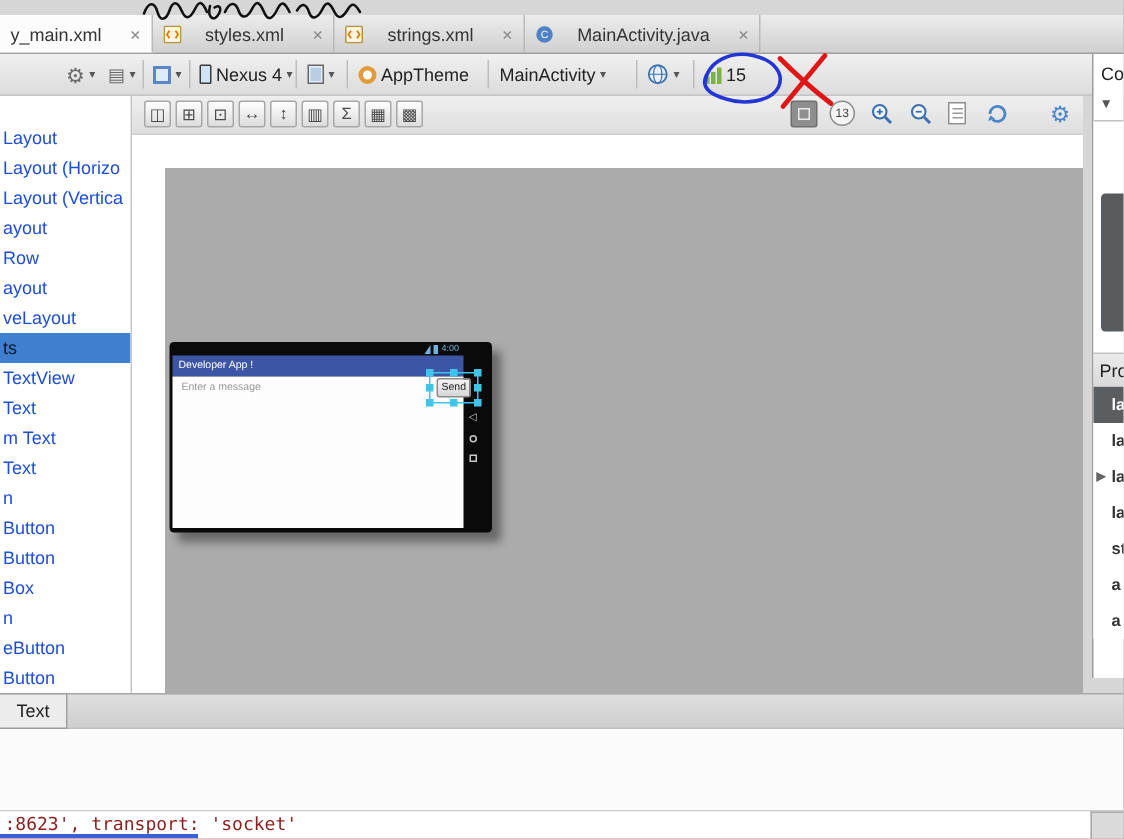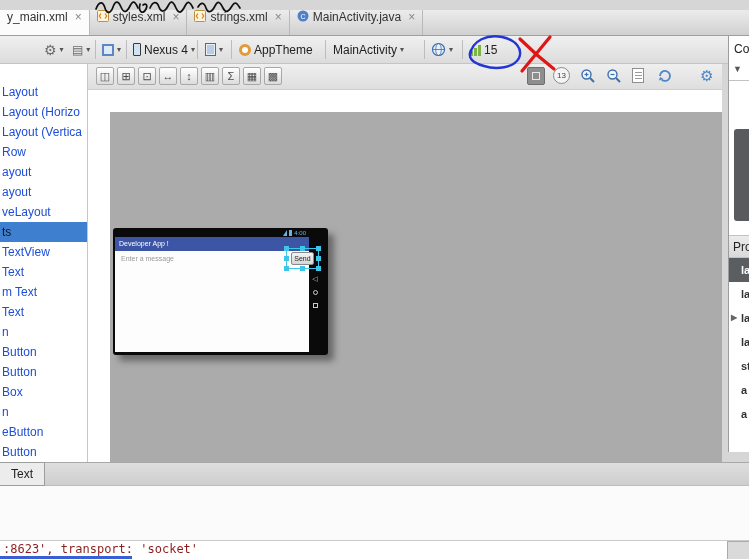--- a/index.html
+++ b/index.html
@@ -3,21 +3,21 @@
 <meta charset="utf-8">
 <style>
   *{box-sizing:border-box;margin:0;padding:0}
   html,body{width:749px;height:559px}
   body{position:relative;overflow:hidden;background:#d6d6d6;font-family:"Liberation Sans",sans-serif;font-size:12px;color:#333}
   .abs{position:absolute}
 
   #topstrip{left:0;top:0;width:749px;height:10px;background:#d6d6d6}
 
   #tabbar{left:0;top:10px;width:749px;height:26px;background:linear-gradient(#ececec,#d0d0d0);border-bottom:1px solid #9f9f9f;display:flex;align-items:stretch}
-  .tab{display:flex;align-items:flex-start;gap:4px;padding:0 7px;border-right:1px solid #b9b9b9;color:#333;cursor:default;white-space:nowrap}
+  .tab{display:flex;align-items:center;gap:16px;padding:0 7px;border-right:1px solid #b9b9b9;color:#333;cursor:default;white-space:nowrap}
   .tab.active{background:#fcfcfc}
   .tab .close{color:#888;font-size:12px;margin-left:3px}
   .ficon{width:12px;height:12px;flex:0 0 auto}
 
   #toolbar1{left:0;top:36px;width:749px;height:28px;background:linear-gradient(#f0f0f0,#dcdcdc);border-bottom:1px solid #c4c4c4}
   .tgroup{position:absolute;top:0;height:27px;display:flex;align-items:center;gap:3px;font-size:12px;color:#222;white-space:nowrap}
   .sep{position:absolute;top:4px;height:19px;border-left:1px solid #bdbdbd}
   .caret{font-size:8px;color:#555}
   .gear-glyph{font-size:14px;color:#6b6b6b}
   .panel-glyph{font-size:12px;color:#6b6b6b}
@@ -173,22 +173,22 @@
       </span>
     <span>15</span>
   </div>
 </div>
 
 <div class="abs" id="palette">
   <div class="pal-items">
     <div class="pal-item">Layout</div>
     <div class="pal-item">Layout (Horizo</div>
     <div class="pal-item">Layout (Vertica</div>
+    <div class="pal-item">ayout</div>
     <div class="pal-item">Row</div>
-    <div class="pal-item">ayout</div>
     <div class="pal-item">ayout</div>
     <div class="pal-item">veLayout</div>
     <div class="pal-item selected">ts</div>
     <div class="pal-item">TextView</div>
     <div class="pal-item">Text</div>
     <div class="pal-item">m Text</div>
     <div class="pal-item">Text</div>
     <div class="pal-item">n</div>
     <div class="pal-item">Button</div>
     <div class="pal-item">Button</div>

